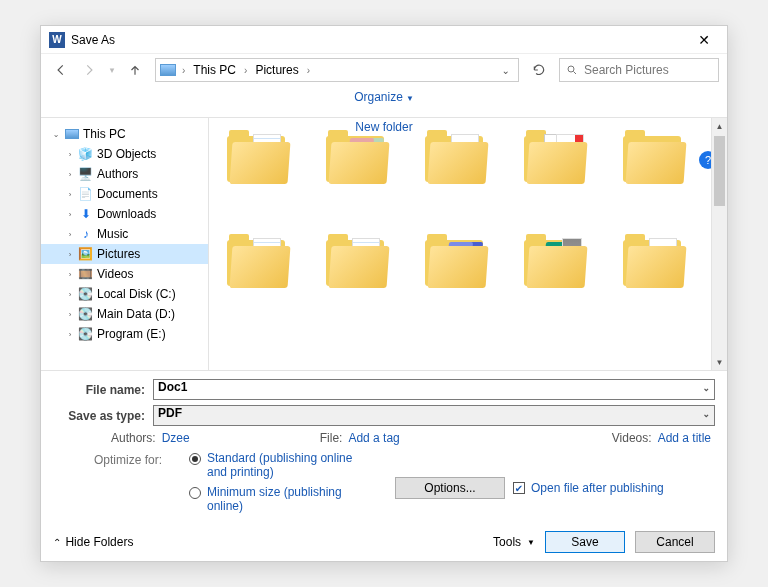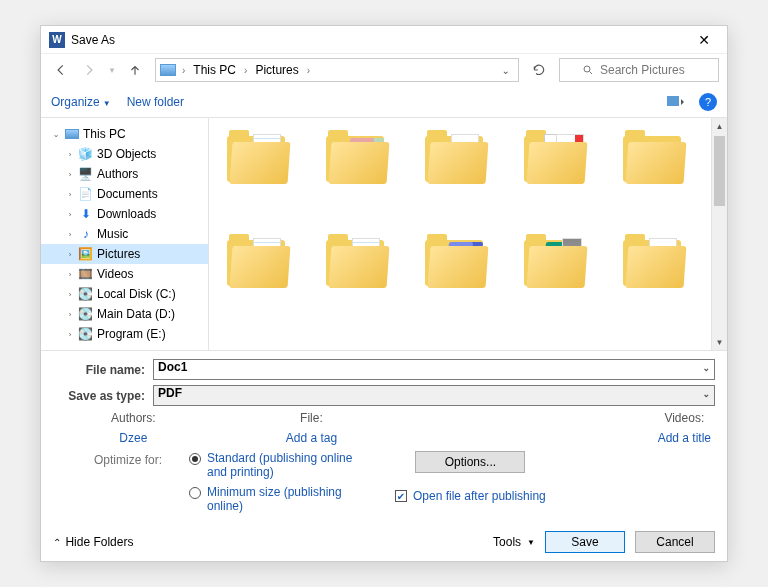--- a/index.html
+++ b/index.html
@@ -12,22 +12,22 @@
   .navrow { height:32px; display:flex; align-items:center; padding:4px 8px; gap:4px; }
   .navbtn { width:24px; height:24px; display:flex; align-items:center; justify-content:center; color:#555; cursor:pointer; }
   .navbtn.disabled { color:#bbb; cursor:default; }
   .navbtn svg { width:14px; height:14px; }
   .addr { flex:1; height:24px; border:1px solid #ccc; display:flex; align-items:center; padding:0 4px; gap:2px; margin:0 4px; }
   .addr .pc-icon { width:16px; height:12px; border:1px solid #5a9bd5; background:linear-gradient(#9ecfff,#5a9bd5); margin-right:2px; }
   .crumb { padding:2px 4px; cursor:pointer; }
   .crumb-sep { color:#777; font-size:10px; padding:0 2px; cursor:pointer; }
   .addr-drop { margin-left:auto; color:#555; cursor:pointer; font-size:10px; padding:0 4px; }
   .refresh { width:24px; height:24px; display:flex; align-items:center; justify-content:center; cursor:pointer; color:#555; }
-  .search { width:160px; height:24px; border:1px solid #ccc; display:flex; align-items:center; padding:0 22px; gap:6px; color:#777; margin-left:4px; }
-  .toolbar { height:32px; display:flex; align-items:center; padding:4px 10px; gap:16px; border-bottom:1px solid #e3e3e3; }
+  .search { width:160px; height:24px; border:1px solid #ccc; display:flex; align-items:center; padding:0 6px; gap:6px; color:#777; margin-left:4px; }
+  .toolbar { height:32px; display:flex; align-items:center; padding:4px 10px; gap:16px; border-bottom:1px solid #e3e3e3;flex-direction:column; }
   .link { color:#1a5ab4; cursor:pointer; }
   .link .drop { font-size:8px; margin-left:3px; }
   .tool-right { margin-left:auto; display:flex; align-items:center; gap:10px; }
   .view-btn { width:26px; height:20px; border:1px solid transparent; display:flex; align-items:center; justify-content:center; cursor:pointer; }
   .help { width:18px; height:18px; border-radius:50%; background:#1a73e8; color:#fff; font-size:11px; display:flex; align-items:center; justify-content:center; cursor:pointer; }
   .body { flex:1; display:flex; border-bottom:1px solid #e3e3e3; min-height:0; }
   .tree { width:168px; border-right:1px solid #e3e3e3; padding:6px 0; overflow:hidden; position:relative; }
   .tree-item { height:20px; display:flex; align-items:center; padding-left:10px; gap:3px; cursor:pointer; white-space:nowrap; }
   .tree-item.child { padding-left:24px; }
   .tree-item.selected { background:#cde8ff; }
@@ -44,28 +44,28 @@
   .scrollbar { width:16px; background:#f0f0f0; border-left:1px solid #e3e3e3; display:flex; flex-direction:column; }
   .scroll-arrow { height:16px; display:flex; align-items:center; justify-content:center; font-size:8px; color:#555; cursor:pointer; }
   .scroll-thumb { margin:2px; background:#c8c8c8; }
   .form { padding:8px 12px 4px 12px; }
   .form-row { display:flex; align-items:center; margin-bottom:5px;font-weight:bold; }
   .form-label { width:100px; text-align:right; padding-right:8px; color:#444; }
   .form-input { flex:1; height:21px; border:1px solid #7a7a7a; padding:0 4px; position:relative; background:#fff; }
   .form-input .drop { position:absolute; right:4px; top:3px; font-size:9px; color:#555; cursor:pointer; }
   .type-row .form-input { background:#f0f0f0; }
   .meta-row { display:flex; align-items:center; margin-bottom:6px; font-size:12px; }
-  .meta-row .sec { display:flex; align-items:center; gap:6px;flex-direction:column; }
+  .meta-row .sec { display:flex; align-items:center; gap:6px; }
   .meta-row .lab { color:#555; }
   .opt-area { display:flex; gap:26px; padding-left:40px; }
   .opt-col { width:180px; }
   .radio-row { display:flex; align-items:flex-start; gap:6px; margin-bottom:6px; cursor:pointer; }
   .radio { width:12px; height:12px; border:1px solid #555; border-radius:50%; margin-top:2px; display:flex; align-items:center; justify-content:center; flex-shrink:0; }
   .radio.checked::after { content:""; width:6px; height:6px; background:#333; border-radius:50%; }
-  .opt-mid { display:flex; flex-direction:column; align-items:center; gap:16px; }
+  .opt-mid { display:flex; flex-direction:row; align-items:center; gap:8px;margin-top:6px; }
   .btn { height:22px; border:1px solid #adadad; background:#e1e1e1; padding:0 16px; cursor:pointer; display:flex; align-items:center; justify-content:center; font-size:12px; }
   .check-row { display:flex; align-items:center; gap:6px; cursor:pointer; }
   .checkbox { width:12px; height:12px; border:1px solid #555; display:flex; align-items:center; justify-content:center; color:#1a5ab4; font-size:10px; }
   .footer { height:38px; display:flex; align-items:center; padding:0 12px; gap:10px; }
   .hide-folders { display:flex; align-items:center; gap:4px; cursor:pointer; }
   .footer-spacer { flex:1; }
   .footer .btn.primary { border:1px solid #0078d7; background:#e5f1fb; width:80px; }
   .footer .btn.normal { width:80px; }
 </style>
 </head>

